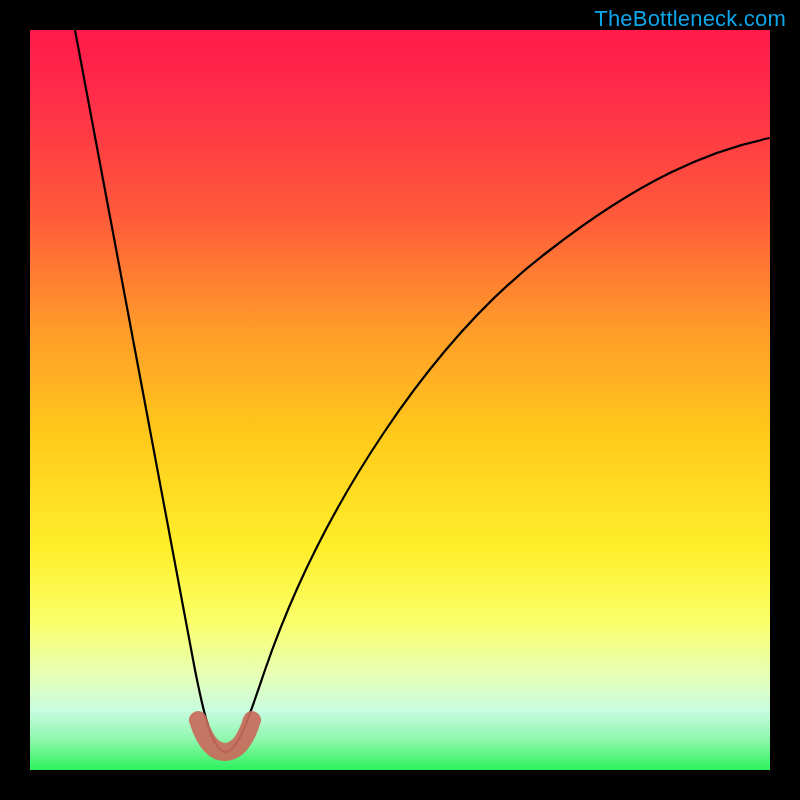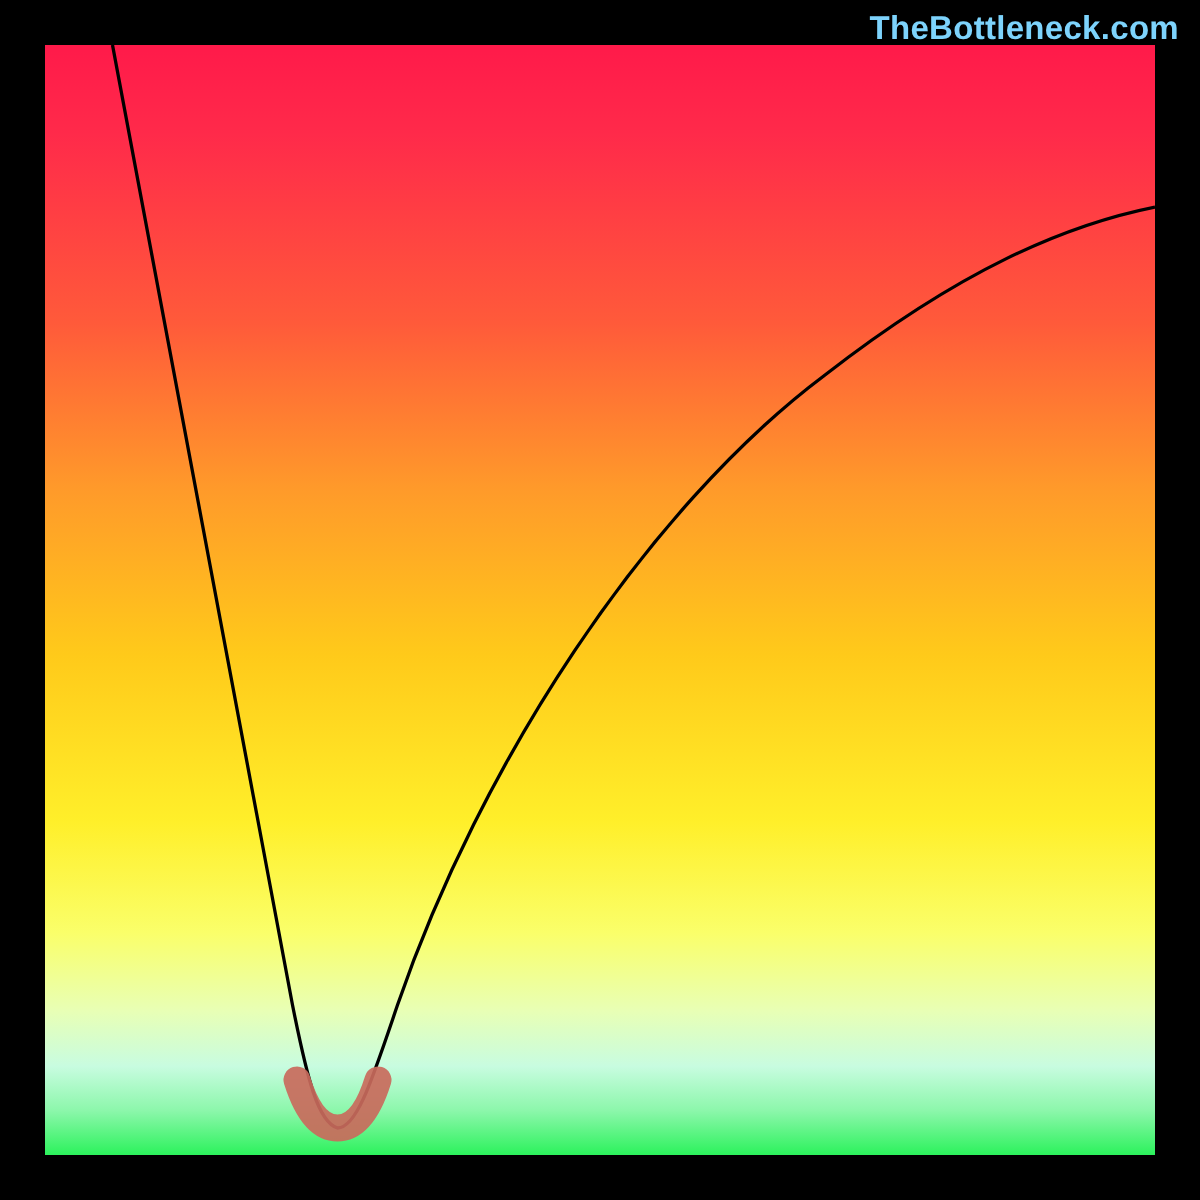--- a/index.html
+++ b/index.html
@@ -27,23 +27,23 @@
       #faff6a 80%,
       #e8ffb5 87%,
       #c8fce0 92%,
       #8cf7ab 96%,
       #2cf25c 100%);
   }
   .watermark {
     position: absolute;
     top: 6px;
     right: 14px;
-    color: #7dd3fc;
+    color: #0ea5e9;
     font-size: 22px;
-    font-weight: 700;
+    font-weight: 400;
     letter-spacing: 0.2px;
   }
   svg.curve {
     position: absolute;
     left: 0;
     top: 0;
     width: 740px;
     height: 740px;
   }
   .curve path.main-line {

